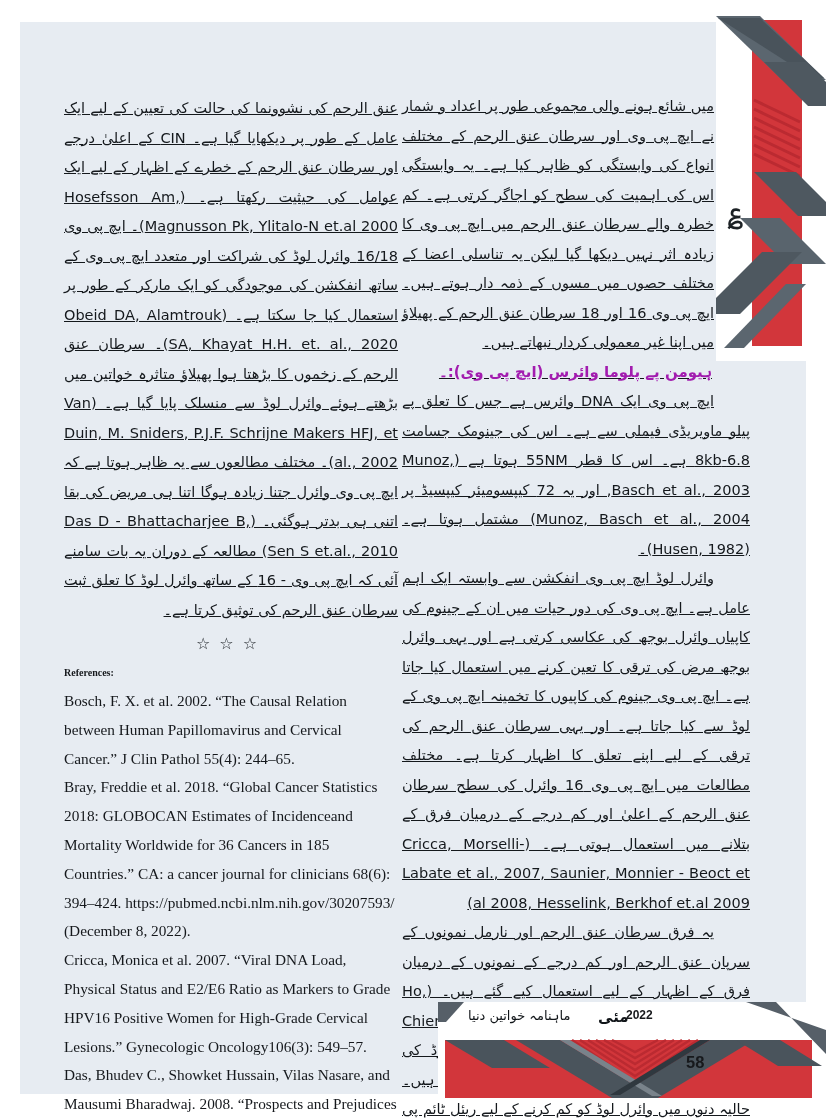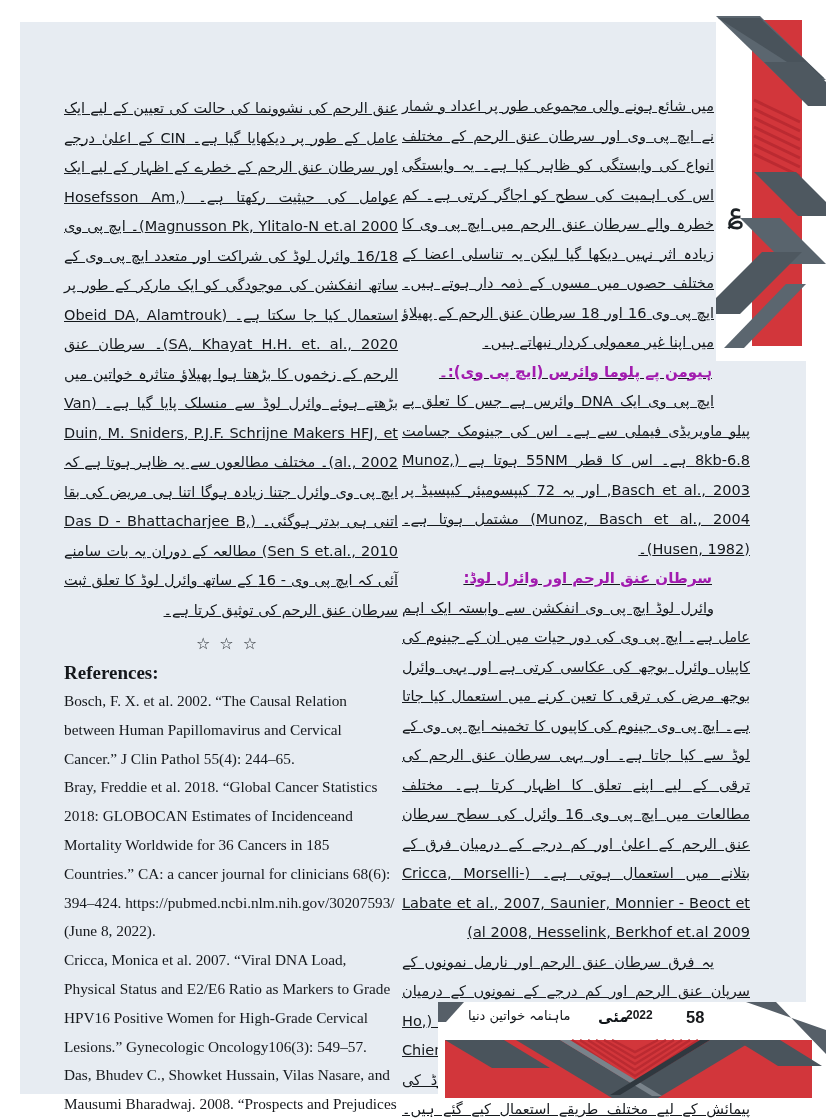--- a/index.html
+++ b/index.html
@@ -39,62 +39,61 @@
   }
   .stars{
     text-align:center;font-size:16px;letter-spacing:9px;
     color:#2a2f34;margin:4px 0 0 0;height:30px;line-height:30px;
   }
   .refs{
     direction:ltr;text-align:left;
     font-family:"Liberation Serif",serif;
     font-size:15.3px;line-height:28.8px;color:#15181c;
   }
-  .refs-heading{font-weight:bold;font-size:19px;line-height:28px;}
+  .refs-heading{font-weight:bold;font-size:10px;line-height:28px;}
   .refs p{margin:0;}
   
   .deco-top-right{position:absolute;left:716px;top:16px;}
   .ornament{
     position:absolute;left:722px;top:186px;width:30px;height:52px;
     font-size:27px;color:#1c2125;transform:rotate(8deg);
     font-family:"DejaVu Sans",sans-serif;text-align:center;line-height:52px;
   }
   .deco-bottom{position:absolute;left:438px;top:1002px;}
   .footer-text{
     position:absolute;left:438px;top:1006px;width:392px;height:34px;
   }
   .footer-text span{position:absolute;top:2px;white-space:nowrap;}
   .f-mag{left:30px;font-size:13px;color:#101418;direction:rtl;}
   .f-month{left:160px;font-size:15px;font-weight:bold;color:#101418;direction:rtl;}
   .f-year{left:188px;font-size:12px;font-weight:bold;color:#17191c;font-family:"Liberation Sans",sans-serif;}
-  .f-page{left:248px;font-size:16.5px;font-weight:bold;color:#17191c;font-family:"Liberation Sans",sans-serif;}
+  .f-page{left:248px;font-size:16.5px;font-weight:bold;color:#17191c;font-family:"Liberation Sans",sans-serif;margin-top:45px;}
 </style>
 </head>
 <body>
 
 <div class="panel"></div>
 
 <div class="col-left">
   <p class="urdu para">عنق الرحم کی نشوونما کی حالت کی تعیین کے لیے ایک عامل کے طور پر دیکھایا گیا ہے۔ CIN کے اعلیٰ درجے اور سرطان عنق الرحم کے خطرے کے اظہار کے لیے ایک عوامل کی حیثیت رکھتا ہے۔ (Hosefsson Am, Magnusson Pk, Ylitalo-N et.al 2000)۔ ایچ پی وی 16/18 وائرل لوڈ کی شراکت اور متعدد ایچ پی وی کے ساتھ انفکشن کی موجودگی کو ایک مارکر کے طور پر استعمال کیا جا سکتا ہے۔ (Obeid DA, Alamtrouk SA, Khayat H.H. et. al., 2020)۔ سرطان عنق الرحم کے زخموں کا بڑھتا ہوا پھیلاؤ متاثرہ خواتین میں بڑھتے ہوئے وائرل لوڈ سے منسلک پایا گیا ہے۔ (Van Duin, M. Sniders, P.J.F. Schrijne Makers HFJ, et al., 2002)۔ مختلف مطالعوں سے یہ ظاہر ہوتا ہے کہ ایچ پی وی وائرل جتنا زیادہ ہوگا اتنا ہی مریض کی بقا اتنی ہی بدتر ہوگئی۔ (Das D - Bhattacharjee B, Sen S et.al., 2010) مطالعہ کے دوران یہ بات سامنے آئی کہ ایچ پی وی - 16 کے ساتھ وائرل لوڈ کا تعلق ثبت سرطان عنق الرحم کی توثیق کرتا ہے۔</p>
   <div class="stars">☆☆☆</div>
   <div class="refs">
     <div class="refs-heading">References:</div>
     <p>Bosch, F. X. et al. 2002. “The Causal Relation between Human Papillomavirus and Cervical Cancer.” J Clin Pathol 55(4): 244–65.</p>
-    <p>Bray, Freddie et al. 2018. “Global Cancer Statistics 2018: GLOBOCAN Estimates of Incidenceand Mortality Worldwide for 36 Cancers in 185 Countries.” CA: a cancer journal for clinicians 68(6): 394–424. https://pubmed.ncbi.nlm.nih.gov/30207593/ (June 8, 2022).</p>
+    <p>Bray, Freddie et al. 2018. “Global Cancer Statistics 2018: GLOBOCAN Estimates of Incidenceand Mortality Worldwide for 36 Cancers in 185 Countries.” CA: a cancer journal for clinicians 68(6): 394–424. https://pubmed.ncbi.nlm.nih.gov/30207593/ (December 8, 2022).</p>
     <p>Cricca, Monica et al. 2007. “Viral DNA Load, Physical Status and E2/E6 Ratio as Markers to Grade HPV16 Positive Women for High-Grade Cervical Lesions.” Gynecologic Oncology106(3): 549–57.</p>
     <p>Das, Bhudev C., Showket Hussain, Vilas Nasare, and Mausumi Bharadwaj. 2008. “Prospects and Prejudices of Human Papillomavirus Vaccines in</p>
   </div>
 </div>
 
 <div class="col-right urdu">
   <div class="deco-spacer"></div>
   <p class="para">میں شائع ہونے والی مجموعی طور پر اعداد و شمار نے ایچ پی وی اور سرطان عنق الرحم کے مختلف انواع کی وابستگی کو ظاہر کیا ہے۔ یہ وابستگی اس کی اہمیت کی سطح کو اجاگر کرتی ہے۔ کم خطرہ والے سرطان عنق الرحم میں ایچ پی وی کا زیادہ اثر نہیں دیکھا گیا لیکن یہ تناسلی اعضا کے مختلف حصوں میں مسوں کے ذمہ دار ہوتے ہیں۔ ایچ پی وی 16 اور 18 سرطان عنق الرحم کے پھیلاؤ میں اپنا غیر معمولی کردار نبھاتے ہیں۔</p>
   <h3 class="h-urdu">ہیومن پے پلوما وائرس (ایچ پی وی):۔</h3>
   <p class="para indent">ایچ پی وی ایک DNA وائرس ہے جس کا تعلق پے پیلو ماویریڈی فیملی سے ہے۔ اس کی جینومک جسامت 6.8-8kb ہے۔ اس کا قطر 55NM ہوتا ہے (Munoz, Basch et al., 2003, اور یہ 72 کیپسومیئر کیپسیڈ پر Munoz, Basch et al., 2004) مشتمل ہوتا ہے۔ (Husen, 1982)۔</p>
-  <h3 class="h-urdu">سرطان عنق الرحم اور وائرل لوڈ:</h3>
   <p class="para indent">وائرل لوڈ ایچ پی وی انفکشن سے وابستہ ایک اہم عامل ہے۔ ایچ پی وی کی دور حیات میں ان کے جینوم کی کاپیاں وائرل بوجھ کی عکاسی کرتی ہے اور یہی وائرل بوجھ مرض کی ترقی کا تعین کرنے میں استعمال کیا جاتا ہے۔ ایچ پی وی جینوم کی کاپیوں کا تخمینہ ایچ پی وی کے لوڈ سے کیا جاتا ہے۔ اور یہی سرطان عنق الرحم کی ترقی کے لیے اپنے تعلق کا اظہار کرتا ہے۔ مختلف مطالعات میں ایچ پی وی 16 وائرل کی سطح سرطان عنق الرحم کے اعلیٰ اور کم درجے کے درمیان فرق کے بتلانے میں استعمال ہوتی ہے۔ (Cricca, Morselli-Labate et al., 2007, Saunier, Monnier - Beoct et al 2008, Hesselink, Berkhof et.al 2009)</p>
   <p class="para indent">یہ فرق سرطان عنق الرحم اور نارمل نمونوں کے سرپان عنق الرحم اور کم درجے کے نمونوں کے درمیان فرق کے اظہار کے لیے استعمال کیے گئے ہیں۔ (Ho, Chien et al, 2006 Briolat, Dalstein et al, 2007, Das, Bhattacharjee et.al., 2010) وائرل لوڈ کی پیمائش کے لیے مختلف طریقے استعمال کیے گئے ہیں۔ حالیہ دنوں میں وائرل لوڈ کو کم کرنے کے لیے ریئل ٹائم پی سی آر کا استعمال کیا جاتا ہے۔ یہ طریقہ انسانی ڈی این اے کے ساتھ ایک مطلق مقدار فراہم کرتا ہے۔ (Moserg, Gustavsson et al, 2003, Sun, Zhang et al, 2015)۔ اس طریقے میں اعلیٰ تولیدی صلاحیت، حساسیت اور مخصوصیت شامل ہے۔ ایچ پی وی کی قسم 16 کے وائرل بوجھ کو سرطان</p>
 </div>
 
 <svg class="deco-top-right" width="110" height="345" viewBox="0 0 110 345">
   <rect x="0" y="0" width="110" height="345" fill="#ffffff"></rect>
   <rect x="36" y="4" width="50" height="326" fill="#d2363b"></rect>
 
   <g stroke="#bb2a31" stroke-width="3">
     <path d="M38,84 l46,22" fill="none"></path>

